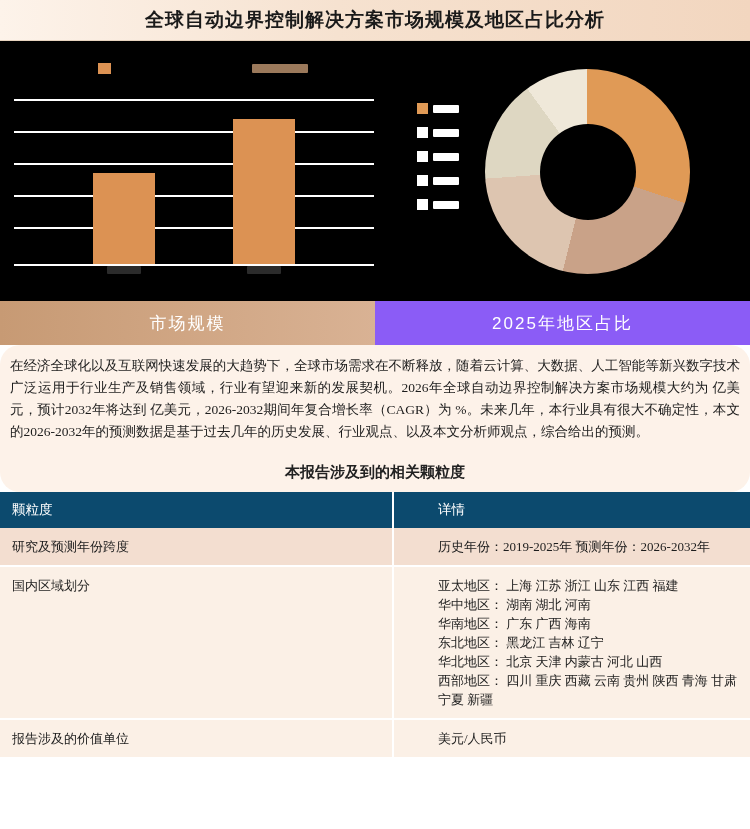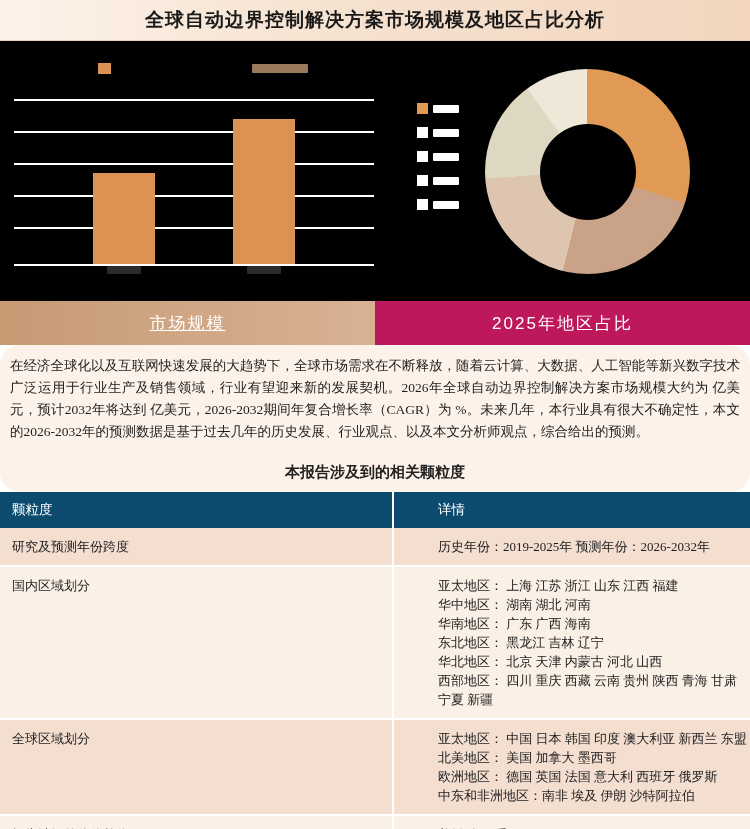--- a/index.html
+++ b/index.html
@@ -190,22 +190,22 @@
   }
   .banner {
     flex: 1;
     display: flex;
     align-items: center;
     justify-content: center;
     font-size: 17px;
     color: #ffffff;
     letter-spacing: 2px;
   }
-  .banner-a { background: linear-gradient(to right,#c79a74,#d9b294); text-decoration: underline; }
-  .banner-b { background: #be185d; }
+  .banner-a { background: linear-gradient(to right,#c79a74,#d9b294); }
+  .banner-b { background: #8b5cf6; }
 
   
   .body-block {
     background: #fdf2e9;
     padding: 10px 10px 6px 10px;
     border-radius: 20px;
   }
   .paragraph {
     font-size: 13.5px;
     line-height: 22px;
@@ -357,29 +357,20 @@
         <td class="cell-lines">
           <div>亚太地区： 上海  江苏  浙江  山东  江西  福建</div>
           <div>华中地区： 湖南  湖北  河南</div>
           <div>华南地区： 广东  广西  海南</div>
           <div>东北地区： 黑龙江  吉林  辽宁</div>
           <div>华北地区： 北京  天津  内蒙古  河北  山西</div>
           <div>西部地区： 四川  重庆  西藏  云南  贵州  陕西  青海  甘肃</div>
           <div>宁夏  新疆</div>
         </td>
       </tr>
-      <tr class="row-odd">
-        <td>全球区域划分</td>
-        <td class="cell-lines">
-          <div>亚太地区： 中国  日本  韩国  印度  澳大利亚  新西兰  东盟</div>
-          <div>北美地区： 美国  加拿大  墨西哥</div>
-          <div>欧洲地区： 德国  英国  法国  意大利  西班牙  俄罗斯</div>
-          <div>中东和非洲地区：南非  埃及  伊朗  沙特阿拉伯</div>
-        </td>
-      </tr>
       <tr class="row-even">
         <td>报告涉及的价值单位</td>
         <td class="cell-lines">
           <div>美元/人民币</div>
         </td>
       </tr>
     </tbody>
   </table>
 
 </div>

